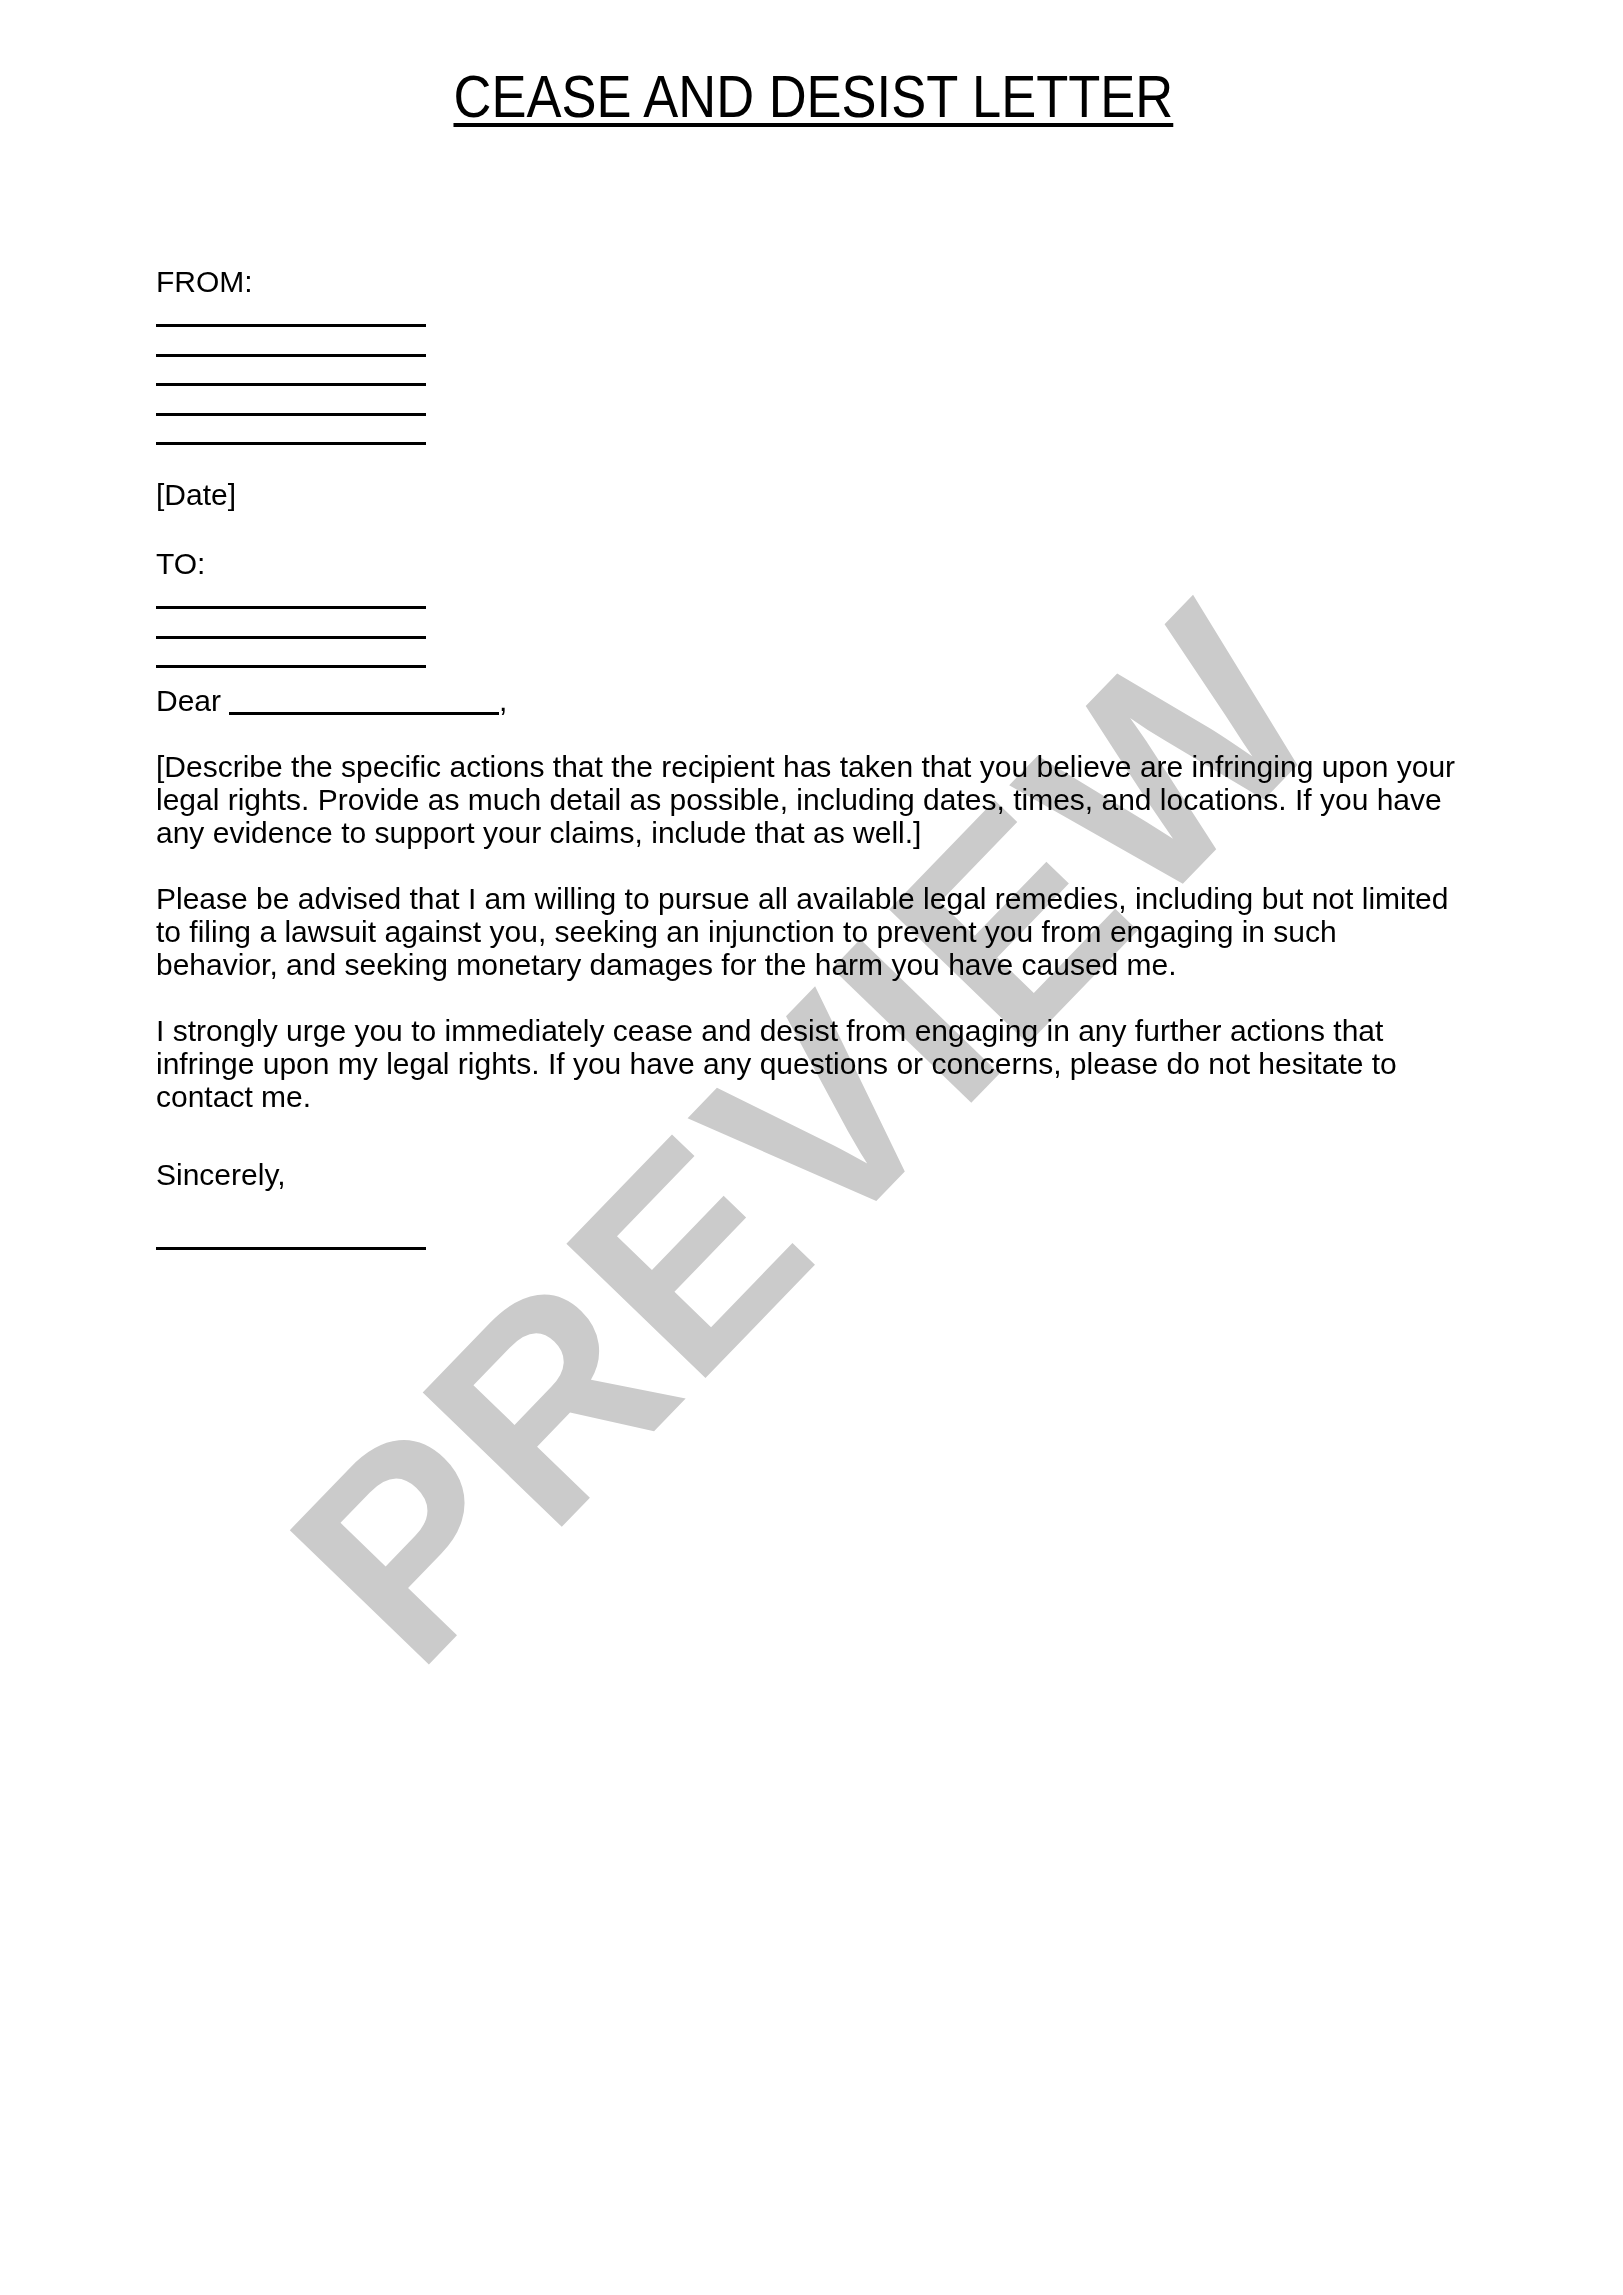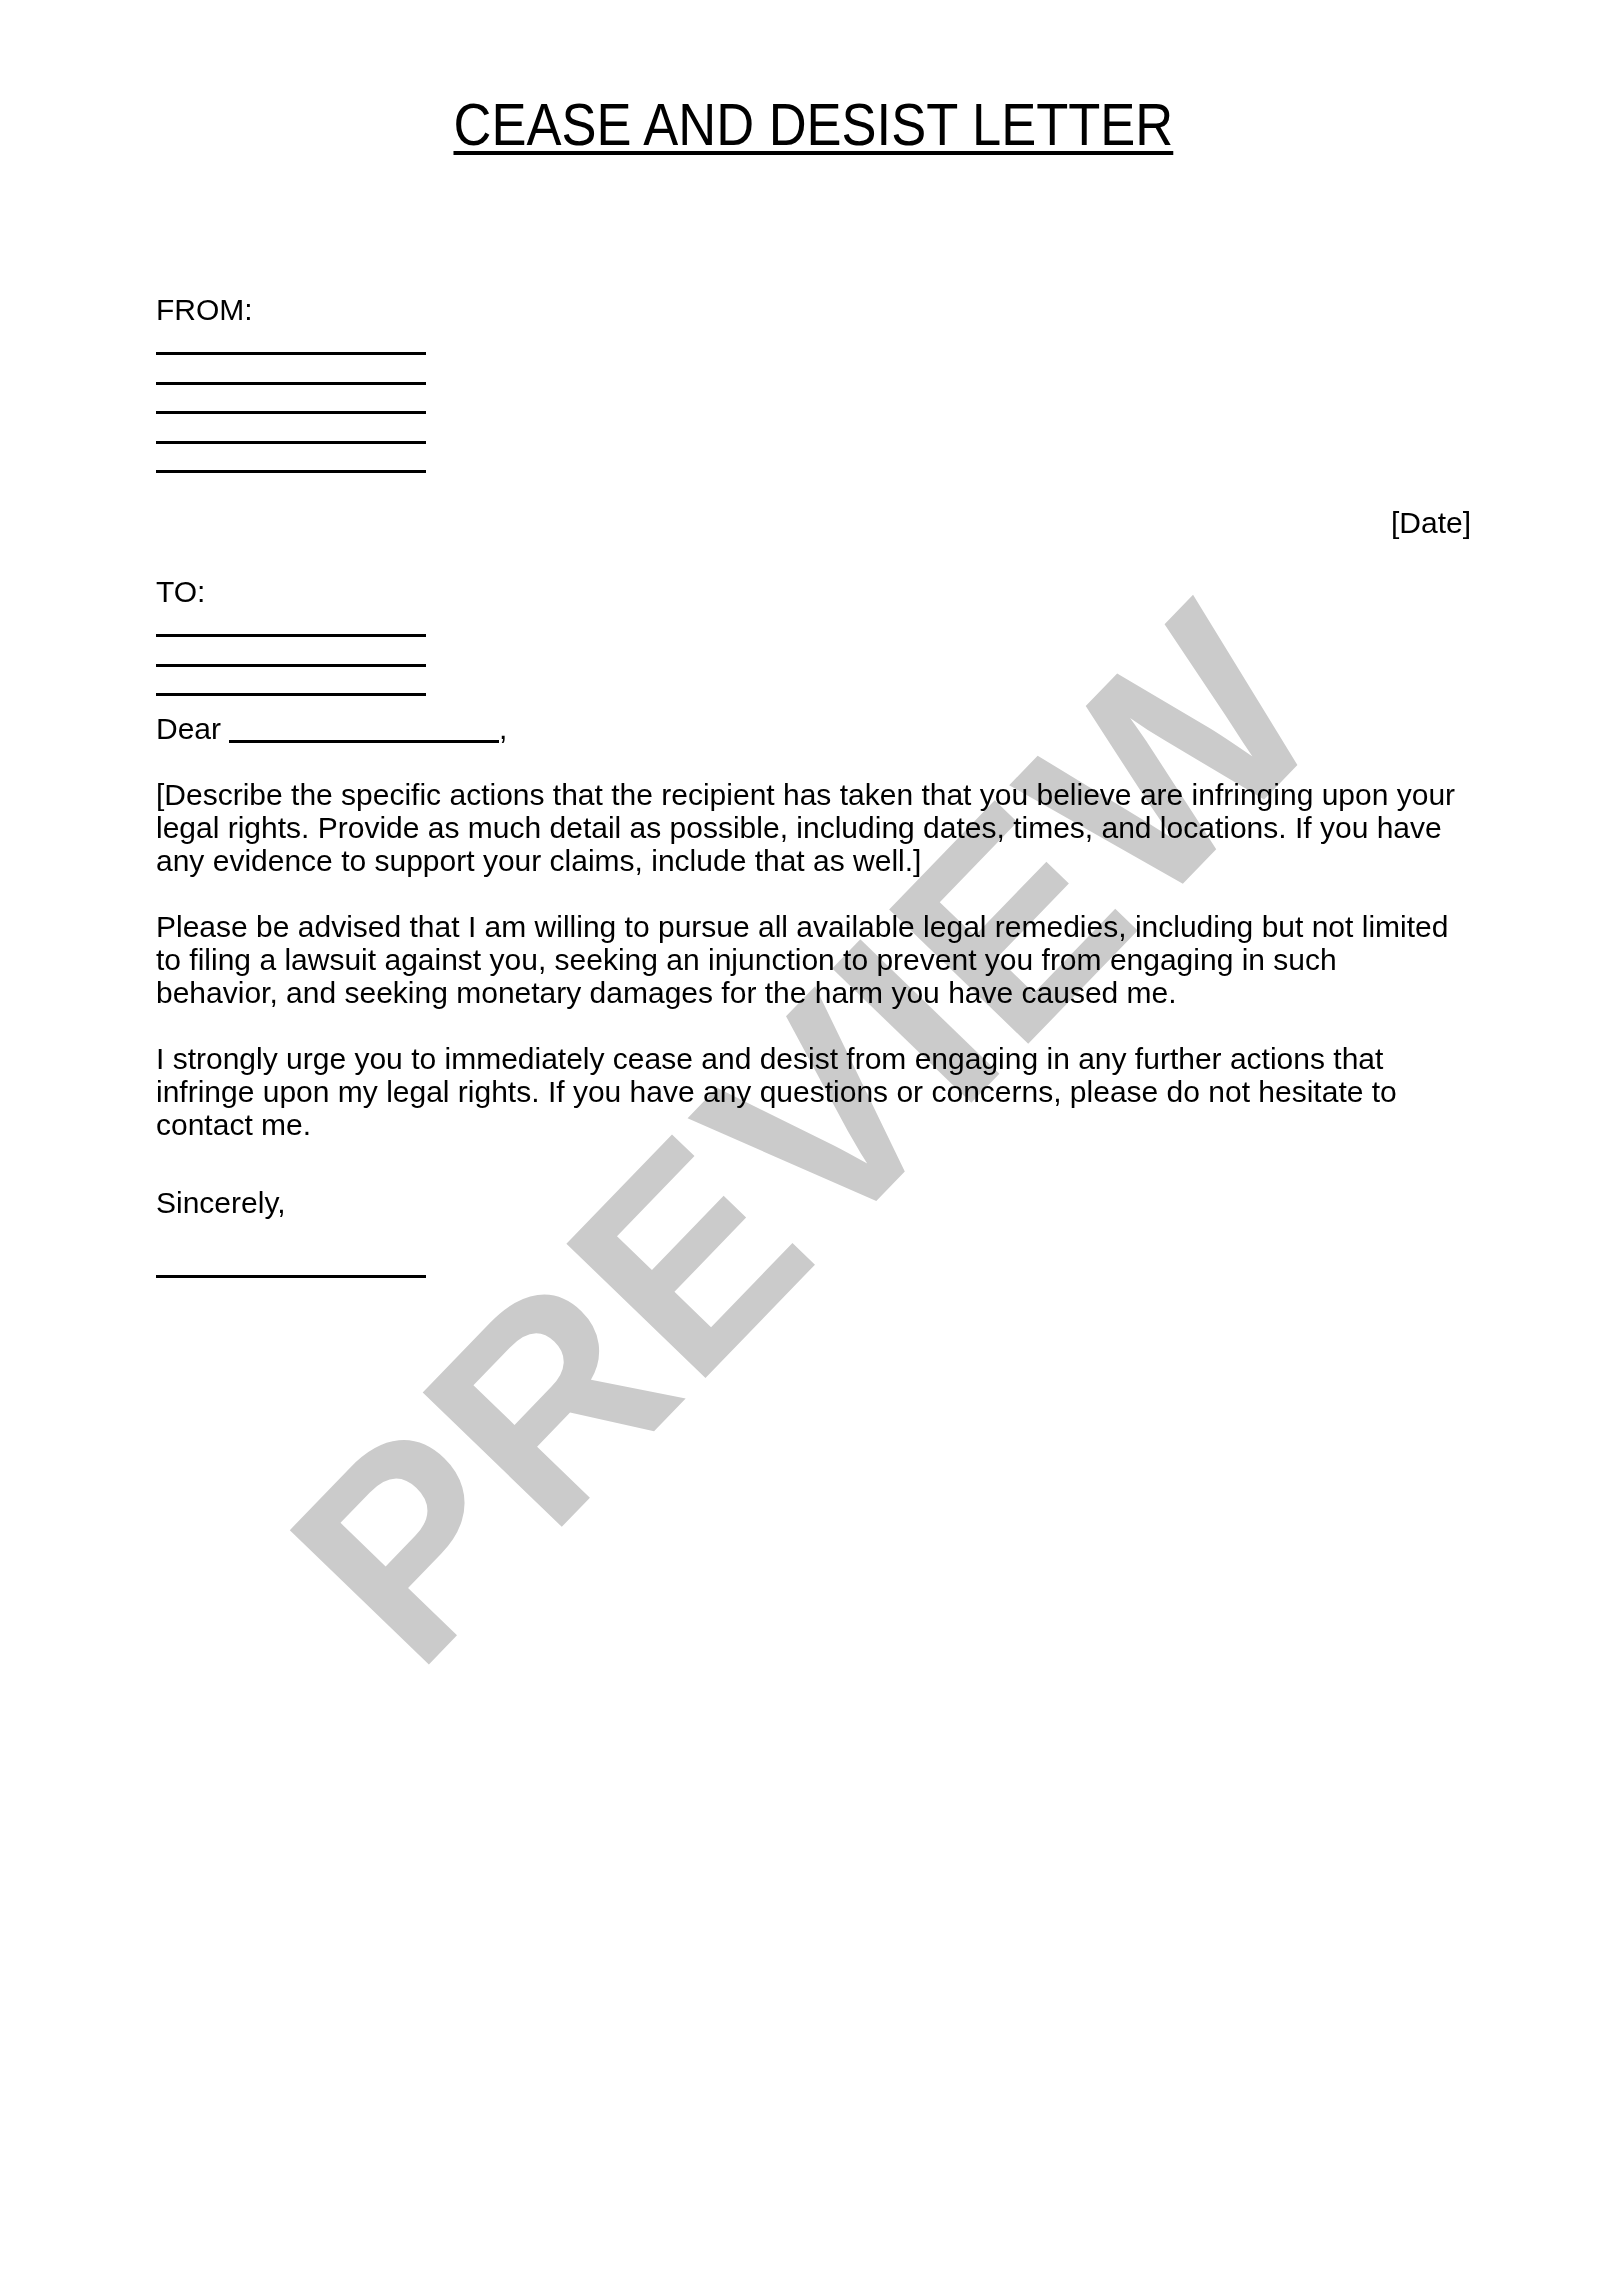--- a/index.html
+++ b/index.html
@@ -22,21 +22,21 @@
     font-weight: 700;
     letter-spacing: 3.9px;
     color: #cbcbcb;
     white-space: nowrap;
     z-index: 0;
     user-select: none;
   }
   .content {
     position: relative;
     z-index: 1;
-    padding: 92px 152px 0 156px;
+    padding: 64px 152px 0 156px;
     font-size: 30px;
     line-height: 33px;
   }
   .title {
     text-align: center;
     font-size: 59px;
     line-height: 67px;
     font-weight: 400;
   }
   .title-text {
@@ -48,21 +48,21 @@
     text-underline-offset: 5.9px;
     white-space: nowrap;
   }
   .from-label { margin-top: 134px; font-weight: 400; }
   .to-label   { margin-top: 36px;  font-weight: 400; }
   .blank-line {
     width: 270px;
     height: 29.4px;
     border-bottom: 3.3px solid #000000;
   }
-  .date-line { margin-top: 33px; text-align: right; }
+  .date-line { margin-top: 33px; }
   .salutation { margin-top: 16px; }
   .fill-line {
     display: inline-block;
     width: 270px;
     height: 2.6px;
     background: #000000;
     vertical-align: -3.9px;
     margin-left: 7.9px;
   }
   .body-paragraph { margin-top: 33px; white-space: pre-line; }

